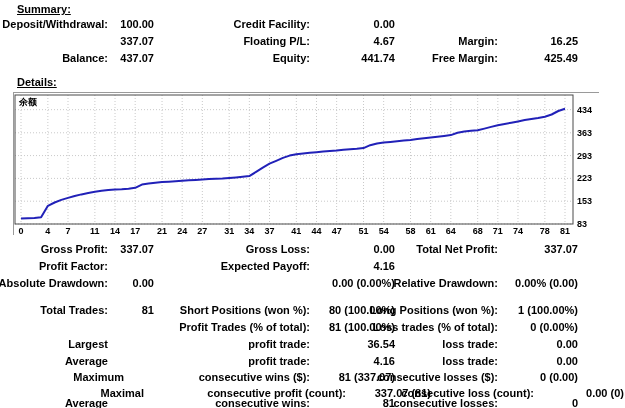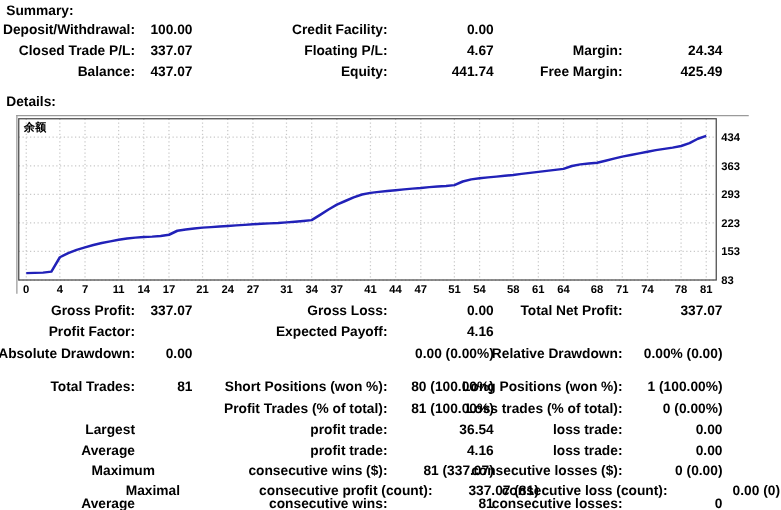--- a/index.html
+++ b/index.html
@@ -2,47 +2,46 @@
 <html><head>
 <meta charset="utf-8">
 <style>
   html,body{margin:0;padding:0;}
   body{
     width:625px;height:408px;position:relative;overflow:hidden;
     background:#ffffff;color:#000;
     font-family:"Liberation Sans","DejaVu Sans",sans-serif;
     font-size:11px;font-weight:bold;
   }
-  .section-title{position:absolute;left:5px;white-space:nowrap;}
+  .section-title{position:absolute;left:17px;white-space:nowrap;text-decoration:underline;}
   .row{position:absolute;left:0;width:592px;height:15px;line-height:15px;}
   .cell{position:absolute;white-space:nowrap;}
   #chart-box{
     position:absolute;left:13px;top:92px;width:585px;height:142px;
     border-top:1px solid #9a9a9a;border-left:1px solid #9a9a9a;
   }
   svg text{font-family:"Liberation Sans","DejaVu Sans",sans-serif;font-weight:bold;}
 </style>
 </head>
 <body>
 
 <div class="section-title" style="top:3px">Summary:</div>
 <div id="summary-rows">
     <div class="row" style="top: 17px;">
       <span class="cell" style="right: 484px;">Deposit/Withdrawal:</span>
       <span class="cell" style="right: 438px;">100.00</span>
       <span class="cell" style="right: 282px;">Credit Facility:</span>
       <span class="cell" style="right: 197px;">0.00</span>
     </div>
     <div class="row" style="top: 34px;">
-      <span class="cell" style="right: 484px;">Closed Trade P/L:</span>
       <span class="cell" style="right: 438px;">337.07</span>
       <span class="cell" style="right: 282px;">Floating P/L:</span>
       <span class="cell" style="right: 197px;">4.67</span>
       <span class="cell" style="right: 94px;">Margin:</span>
-      <span class="cell" style="right: 14px;">24.34</span>
+      <span class="cell" style="right: 14px;">16.25</span>
     </div>
     <div class="row" style="top: 51px;">
       <span class="cell" style="right: 484px;">Balance:</span>
       <span class="cell" style="right: 438px;">437.07</span>
       <span class="cell" style="right: 282px;">Equity:</span>
       <span class="cell" style="right: 197px;">441.74</span>
       <span class="cell" style="right: 94px;">Free Margin:</span>
       <span class="cell" style="right: 14px;">425.49</span>
     </div>
   </div>

